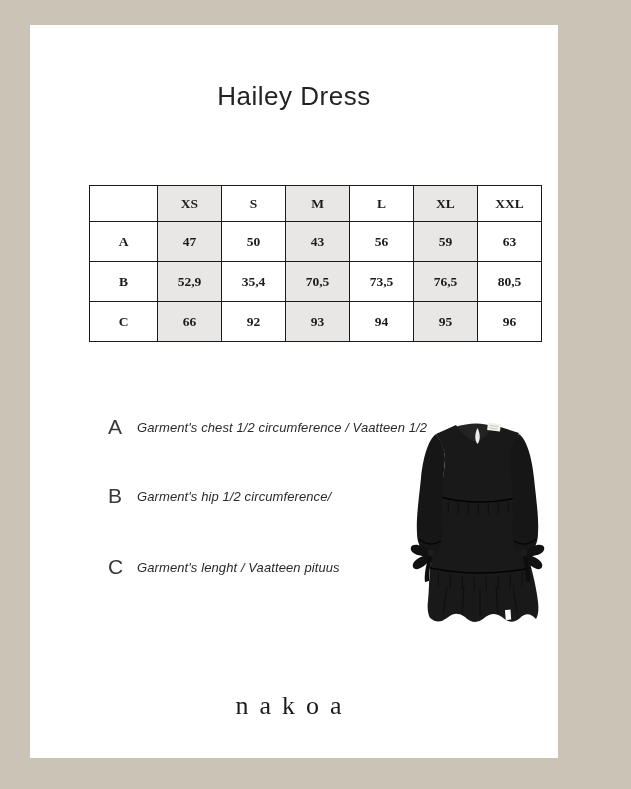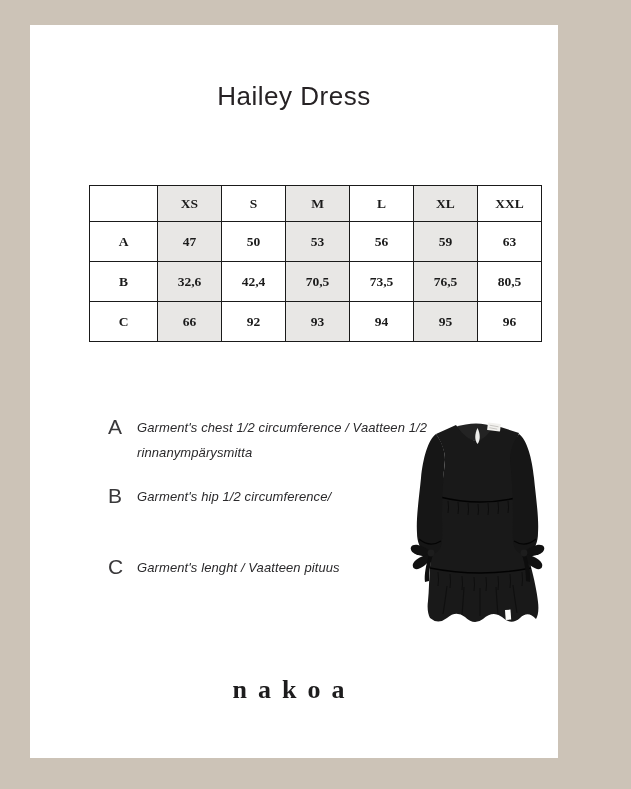--- a/index.html
+++ b/index.html
@@ -71,26 +71,26 @@
   #legend-a { top: 390px; }
   #legend-b { top: 459px; }
   #legend-c { top: 530px; }
   .photo {
     position: absolute;
     left: 372px; top: 373px;
     width: 200px; height: 250px;
   }
   .logo {
     position: absolute;
-    top: 652px; left: 0; width: 100%;
+    top: 668px; left: 0; width: 100%;
     text-align: center;
     font-family: "Liberation Serif", serif;
     font-size: 26px;
     line-height: 26px;
-    font-weight: 700;
+    font-weight: 400;
     letter-spacing: 11px;
     color: #1d1c1d;
   }
 </style>
 </head>
 <body>
 
 <div class="card">
 
   <h1 class="title">Hailey Dress</h1>
@@ -114,29 +114,29 @@
         <th>L</th>
         <th class="shade">XL</th>
         <th>XXL</th>
       </tr>
     </thead>
     <tbody>
       <tr>
         <th>A</th>
         <td class="shade">47</td>
         <td>50</td>
-        <td class="shade">53</td>
+        <td class="shade">43</td>
         <td>56</td>
         <td class="shade">59</td>
         <td>63</td>
       </tr>
       <tr>
         <th>B</th>
-        <td class="shade">32,6</td>
-        <td>42,4</td>
+        <td class="shade">52,9</td>
+        <td>35,4</td>
         <td class="shade">70,5</td>
         <td>73,5</td>
         <td class="shade">76,5</td>
         <td>80,5</td>
       </tr>
       <tr>
         <th>C</th>
         <td class="shade">66</td>
         <td>92</td>
         <td class="shade">93</td>
@@ -144,21 +144,20 @@
         <td class="shade">95</td>
         <td>96</td>
       </tr>
     </tbody>
   </table>
 
   <div class="legend-item" id="legend-a">
     <div class="legend-letter">A</div>
     <div class="legend-text">
       <div>Garment's chest 1/2 circumference / Vaatteen 1/2</div>
-      <div>rinnanympärysmitta</div>
     </div>
   </div>
 
   <div class="legend-item" id="legend-b">
     <div class="legend-letter">B</div>
     <div class="legend-text">
       <div>Garment's hip 1/2 circumference/</div>
     </div>
   </div>
 

